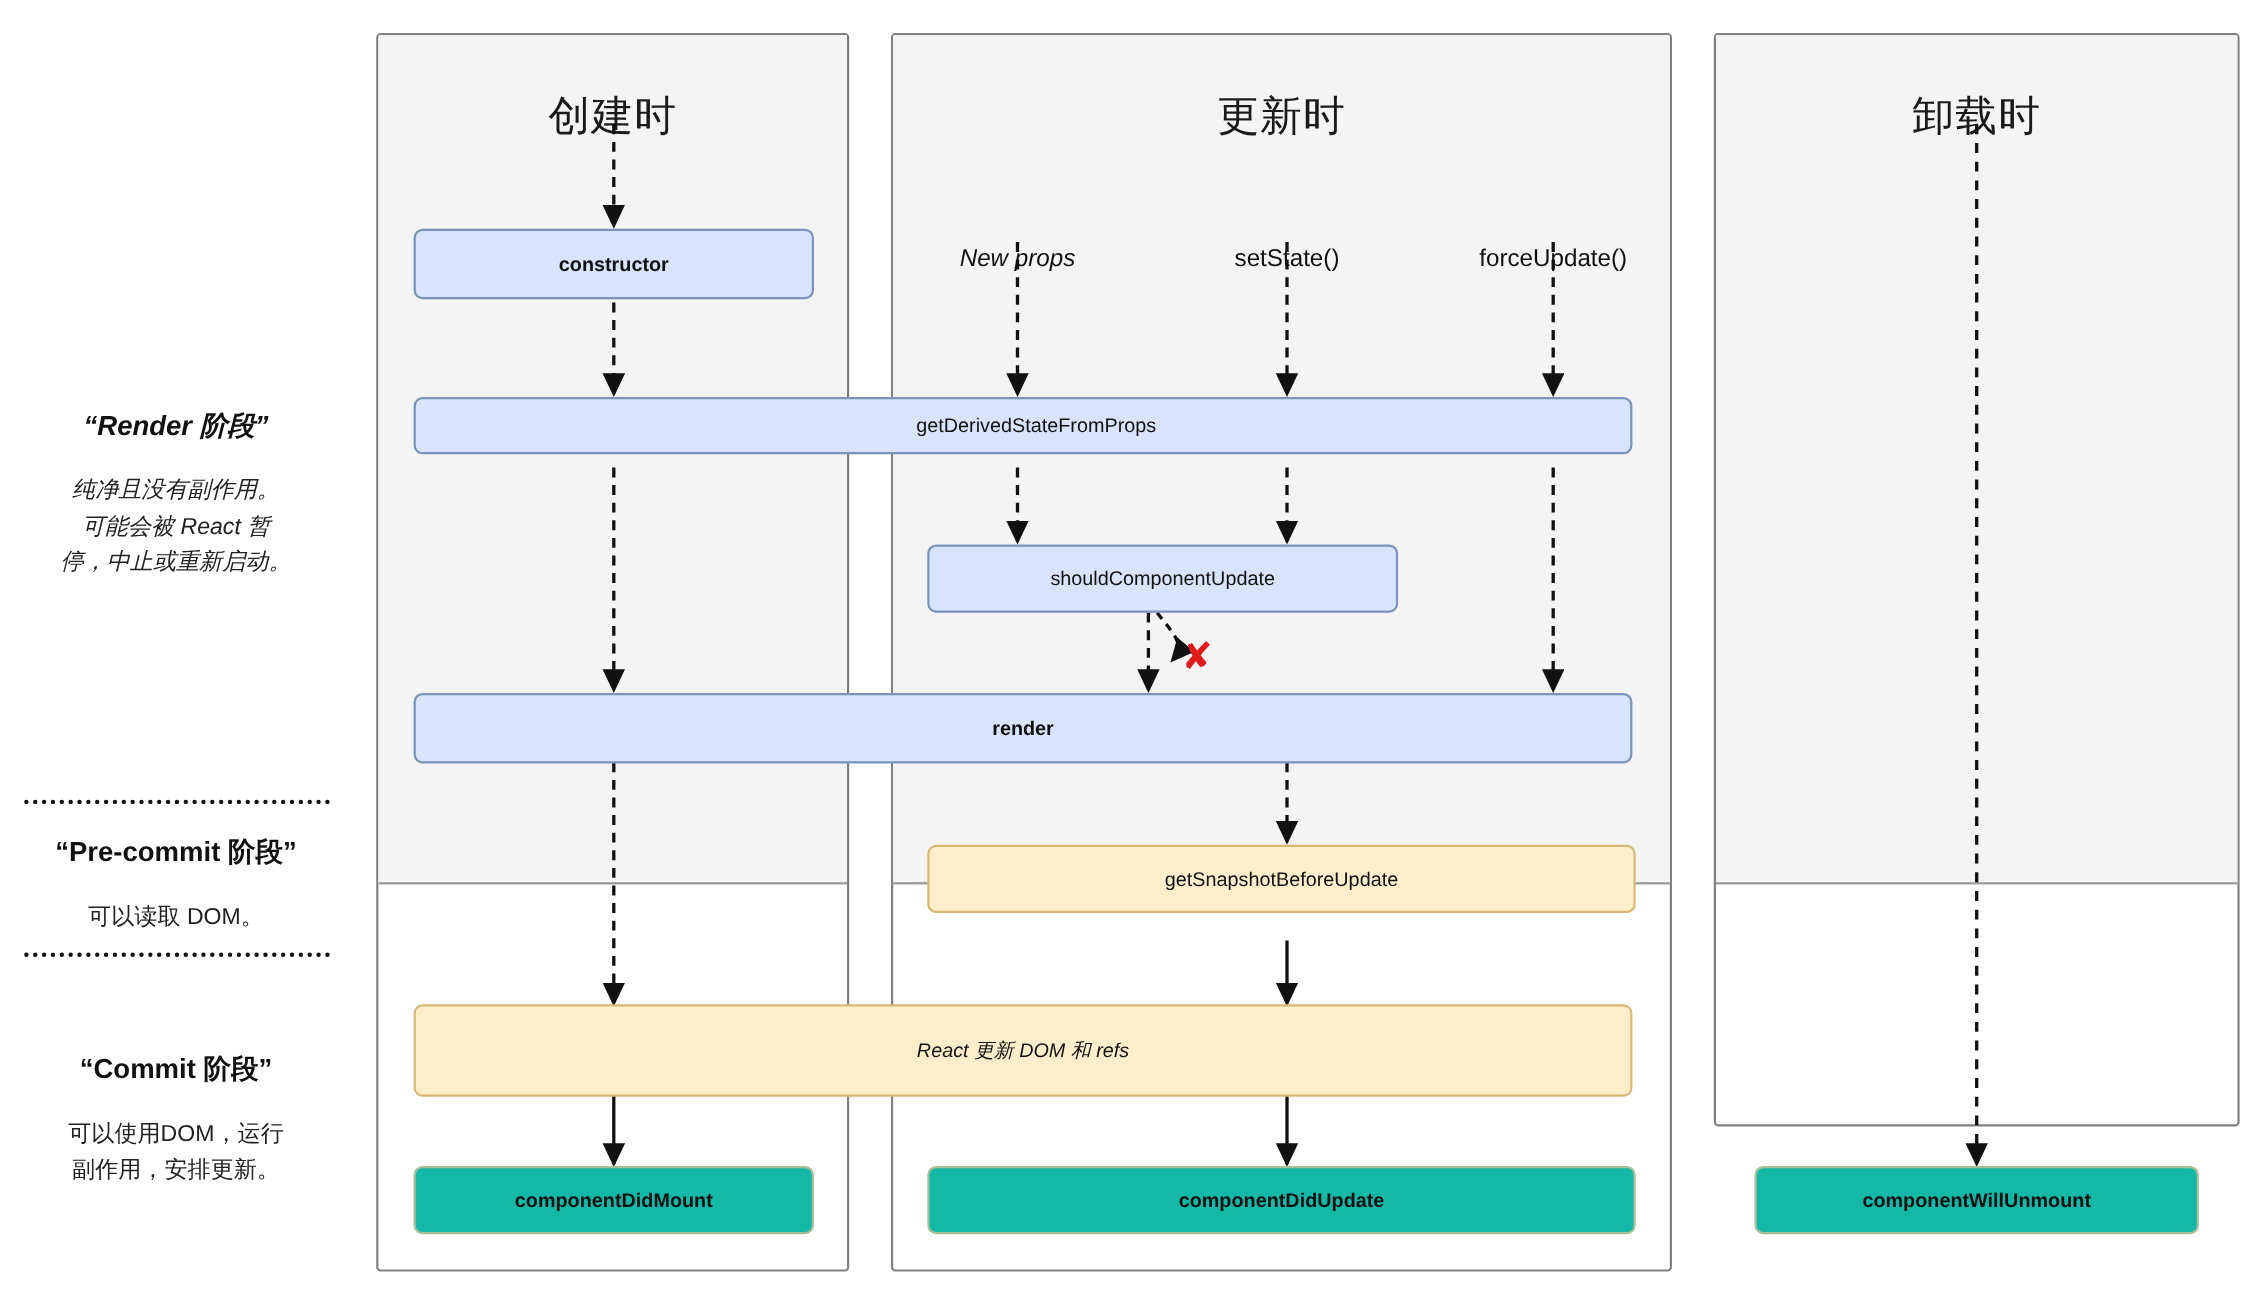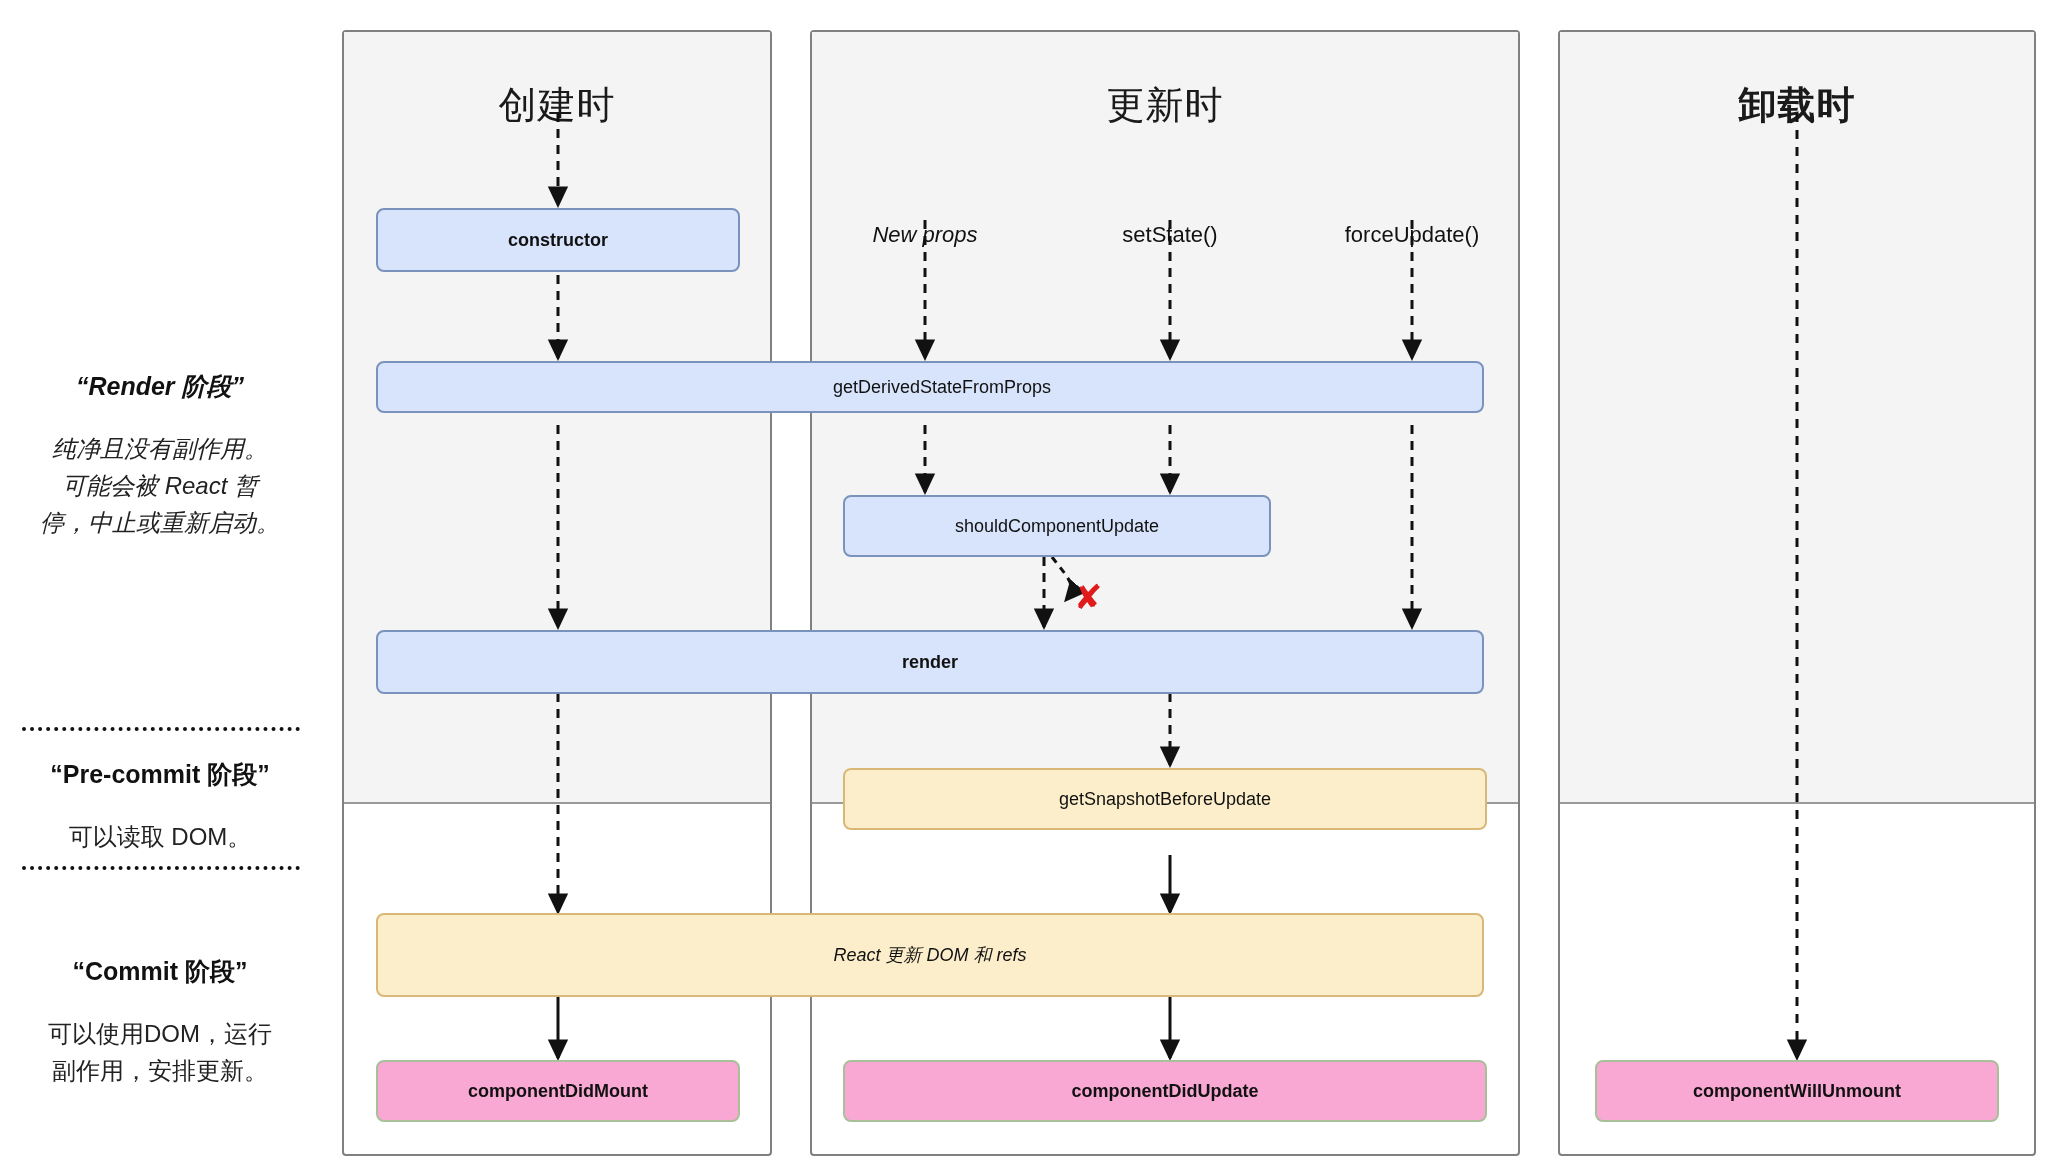--- a/index.html
+++ b/index.html
@@ -62,21 +62,21 @@
   }
   .node.blue {
     background: #d7e4fb;
     border: 2px solid #7a93bd;
   }
   .node.orange {
     background: #fdeecb;
     border: 2px solid #d9b877;
   }
   .node.green {
-    background: #f9a8d4;
+    background: #14b8a6;
     border: 2px solid #a8bf9a;
   }
   .node.bold { font-weight: bold; }
   .node.italic { font-style: italic; }
 
   
   .trigger-label {
     position: absolute;
     font-size: 22px;
     color: #111111;
@@ -104,21 +104,21 @@
     left: 10px;
     text-align: center;
   }
   .legend-title {
     font-size: 25px;
     font-weight: bold;
     color: #111111;
     margin-bottom: 14px;
   }
   .legend-body {
-    font-size: 24px;
+    font-size: 21px;
     line-height: 1.55;
     color: #222222;
     margin-top: 27px;
   }
   .legend-sep {
     position: absolute;
     left: 22px;
     width: 278px;
     height: 0;
     border-top: 4px dotted #111111;
@@ -164,21 +164,21 @@
   <div class="panel" style="left:342px; top:30px; width:430px; height:1126px;">
     <div class="panel-shade" style="height:772px;"></div>
     <div class="panel-title" style="top:48px;">创建时</div>
   </div>
 
   <div class="panel" style="left:810px; top:30px; width:710px; height:1126px;">
     <div class="panel-shade" style="height:772px;"></div>
     <div class="panel-title" style="top:48px;">更新时</div>
   </div>
 
-  <div class="panel" style="left:1558px; top:30px; width:478px; height:1126px;font-weight:bold;">
+  <div class="panel" style="left:1558px; top:30px; width:478px; height:994px;">
     <div class="panel-shade" style="height:772px;"></div>
     <div class="panel-title" style="top:48px;">卸载时</div>
   </div>
 
   <svg id="wires" viewBox="0 0 2048 1173">
     <defs>
       <marker id="arrow" markerWidth="9" markerHeight="9" refX="6.2" refY="3.4" orient="auto" markerUnits="strokeWidth">
         <path d="M0,0 L7.2,3.4 L0,6.8 z" fill="#111111"></path>
       </marker>
       <marker id="arrow-sm" markerWidth="9" markerHeight="9" refX="6.2" refY="3.4" orient="auto" markerUnits="strokeWidth">

